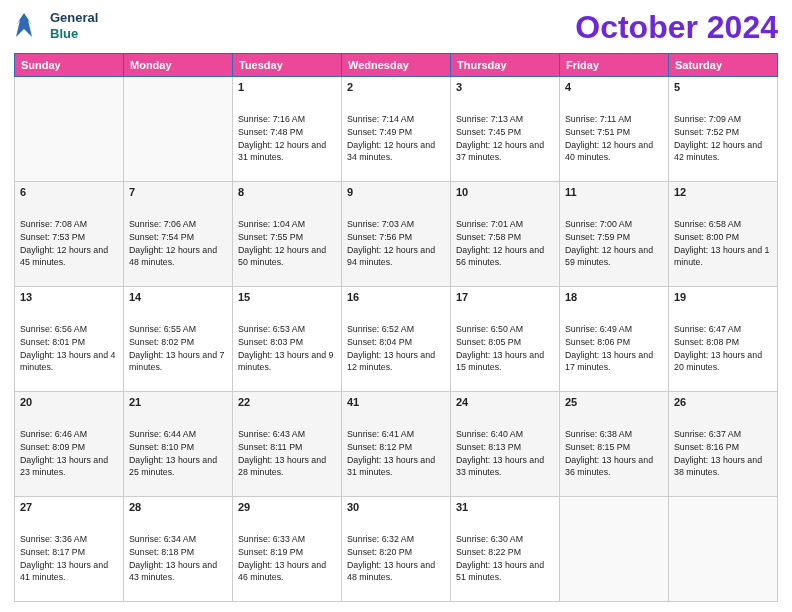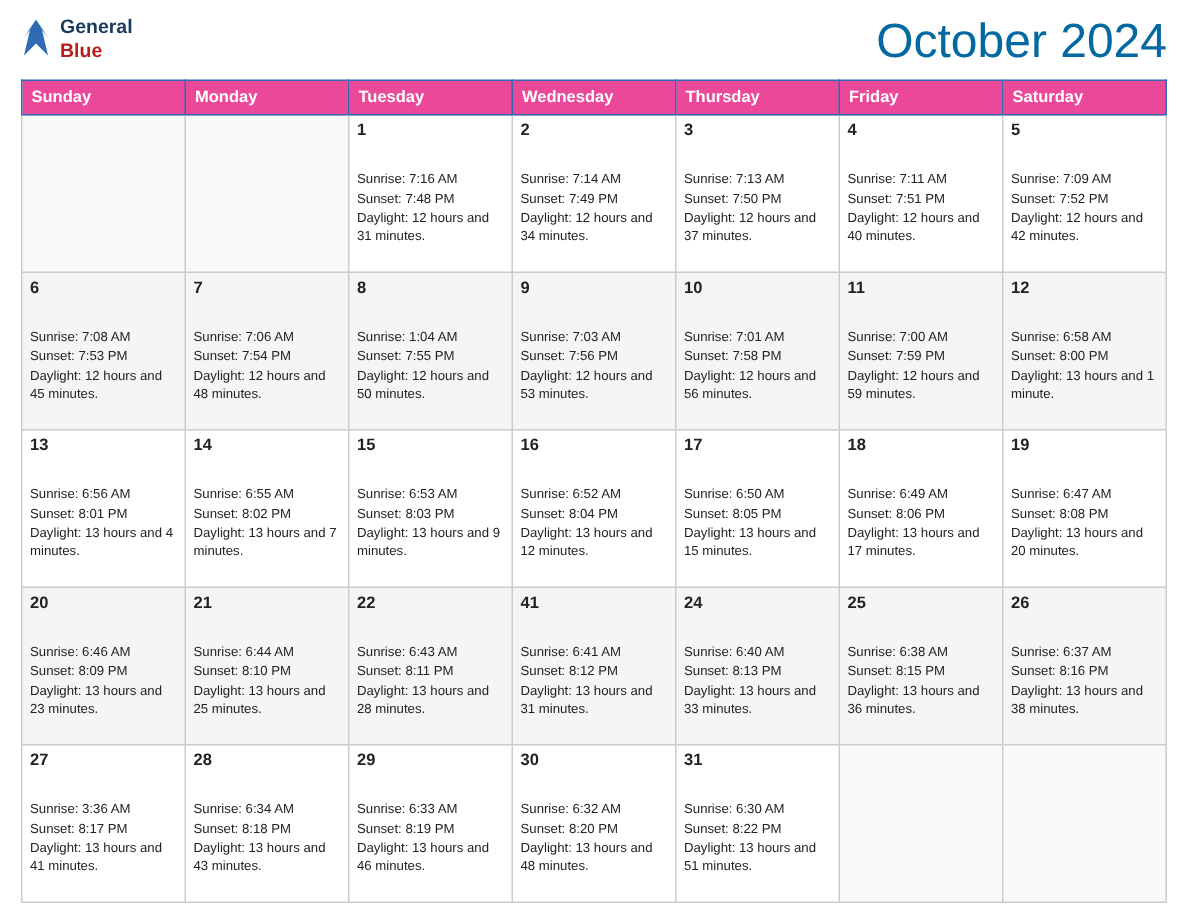--- a/index.html
+++ b/index.html
@@ -26,22 +26,22 @@
     .logo {
       display: flex;
       align-items: center;
       gap: 4px;
     }
     .title-block {
       text-align: right;
     }
     .month-title {
       font-size: 32px;
-      font-weight: 400;
-      color: #0369a1;
+      font-weight: 700;
+      color: #6d28d9;
       line-height: 1.1;
     }
     .subtitle {
       font-size: 14px;
       color: #333;
       font-weight: normal;
     }
     .calendar {
       width: 100%;
       border-collapse: collapse;
@@ -90,27 +90,27 @@
     .last-row td {
       height: 80px;
     }
   </style>
 </head>
 <body>
 
 <div class="page">
   <div class="header">
     <div class="logo">
-  <div style="display:flex;align-items:center;gap:6px;">
+  <div style="display:flex;align-items:center;gap:16px;">
     <svg width="20" height="30" viewBox="0 0 20 30">
       <polygon points="10,2 18,14 14,9 18,26 10,18 2,26 6,9 2,14" fill="#2d6bb5"></polygon>
     </svg>
     <div>
       <div style="font-size:13px;font-weight:bold;color:#1a3a5c;line-height:1.2;">General</div>
-      <div style="font-size:13px;font-weight:bold;color:#b91c1c;line-height:1.2;">Blue</div>
+      <div style="font-size:13px;font-weight:bold;color:#0f766e;line-height:1.2;">Blue</div>
     </div>
   </div>
       </div>
     <div class="title-block">
       <div class="month-title">October 2024</div>
     </div>
   </div>
 
   <table class="calendar">
     <thead>
@@ -141,21 +141,21 @@
         <div class="day-info">
           <span>Sunrise: 7:14 AM</span><br>
           <span>Sunset: 7:49 PM</span><br>
           <span>Daylight: 12 hours and 34 minutes.</span>
         </div>
           </td>
           <td>
             <span class="day-num">3</span>
         <div class="day-info">
           <span>Sunrise: 7:13 AM</span><br>
-          <span>Sunset: 7:50 PM</span><br>
+          <span>Sunset: 7:45 PM</span><br>
           <span>Daylight: 12 hours and 37 minutes.</span>
         </div>
           </td>
           <td>
             <span class="day-num">4</span>
         <div class="day-info">
           <span>Sunrise: 7:11 AM</span><br>
           <span>Sunset: 7:51 PM</span><br>
           <span>Daylight: 12 hours and 40 minutes.</span>
         </div>
@@ -192,21 +192,21 @@
           <span>Sunrise: 1:04 AM</span><br>
           <span>Sunset: 7:55 PM</span><br>
           <span>Daylight: 12 hours and 50 minutes.</span>
         </div>
           </td>
           <td>
             <span class="day-num">9</span>
         <div class="day-info">
           <span>Sunrise: 7:03 AM</span><br>
           <span>Sunset: 7:56 PM</span><br>
-          <span>Daylight: 12 hours and 53 minutes.</span>
+          <span>Daylight: 12 hours and 94 minutes.</span>
         </div>
           </td>
           <td>
             <span class="day-num">10</span>
         <div class="day-info">
           <span>Sunrise: 7:01 AM</span><br>
           <span>Sunset: 7:58 PM</span><br>
           <span>Daylight: 12 hours and 56 minutes.</span>
         </div>
           </td>

